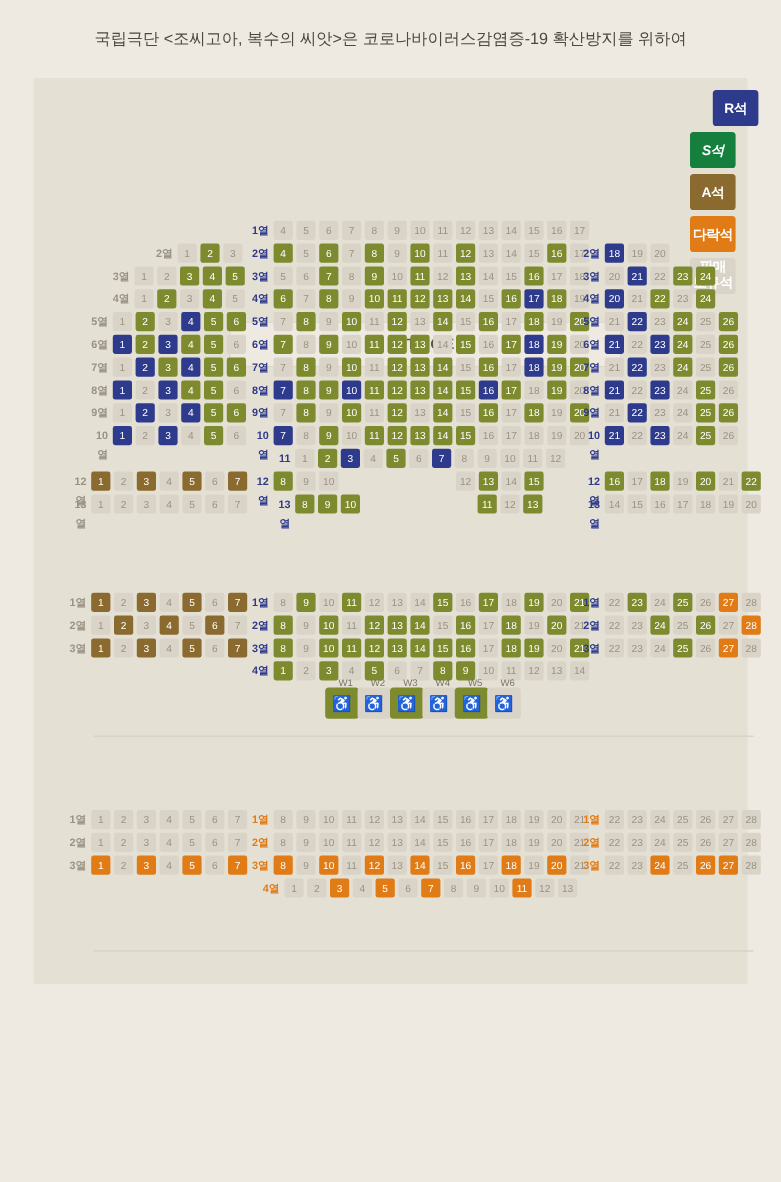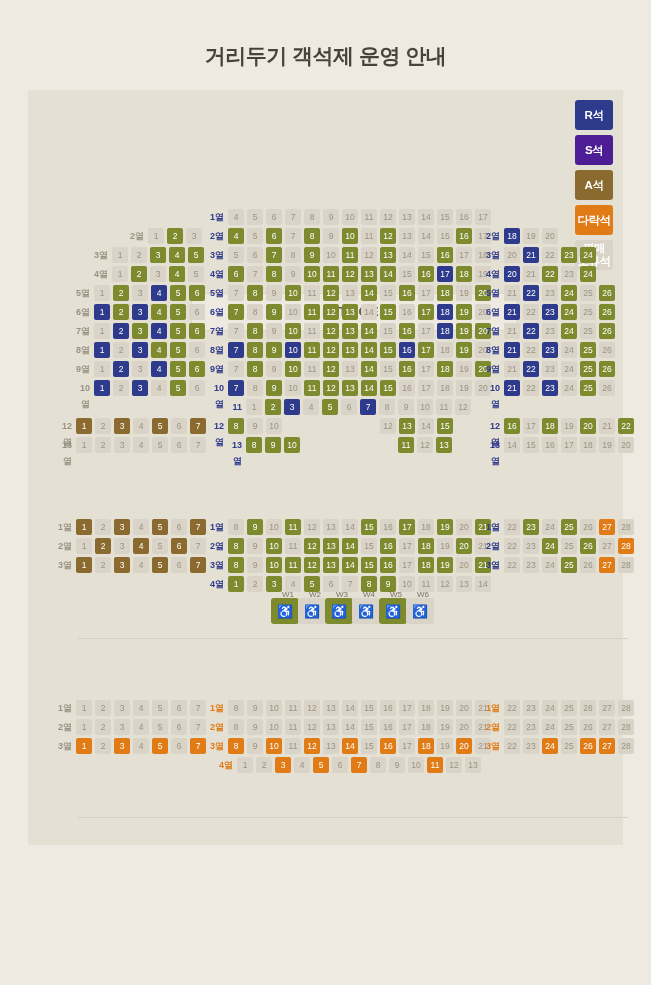--- a/index.html
+++ b/index.html
@@ -46,22 +46,22 @@
   .legend div{
     width:38px;height:30px;
     margin-bottom:5px;
     border-radius:3px;
     color:#fff;
     font-size:11.5px;
     font-weight:bold;
     display:flex;align-items:center;justify-content:center;
     letter-spacing:-0.5px;
   }
-  .lg-r{background:#2e3a8c;}
-  .lg-s{background:#4c1d95;}
+  .lg-r{background:#2e3a8c;margin-left:19px;}
+  .lg-s{background:#15803d;font-style:italic;}
   .lg-a{background:#8a6a2e;text-align:right;}
   .lg-d{background:#e07b16;}
   .lg-x{background:#d9d4c7;color:#8e887a;height:36px;line-height:13px;flex-direction:column;font-weight:normal;font-size:10px;}
 
   .stage{
     position:absolute;
     left:163px;top:203px;
     width:325px;height:36px;
     background:#efeae1;
     border:1px solid #ddd6c7;
@@ -132,22 +132,22 @@
     font-size:13px;
     font-weight:bold;
     color:#4d4840;
   }
 </style>
 </head>
 <body>
 
 <div class="page">
 
-  <div class="title">거리두기 객석제 운영 안내</div>
   <div class="subtitle">
+    <div>국립극단 &lt;조씨고아, 복수의 씨앗&gt;은 코로나바이러스감염증-19 확산방지를 위하여</div>
   </div>
 
   <div class="board">
 
     <div class="legend">
       <div class="lg-r">R석</div>
       <div class="lg-s">S석</div>
       <div class="lg-a">A석</div>
       <div class="lg-d">다락석</div>
       <div class="lg-x">

